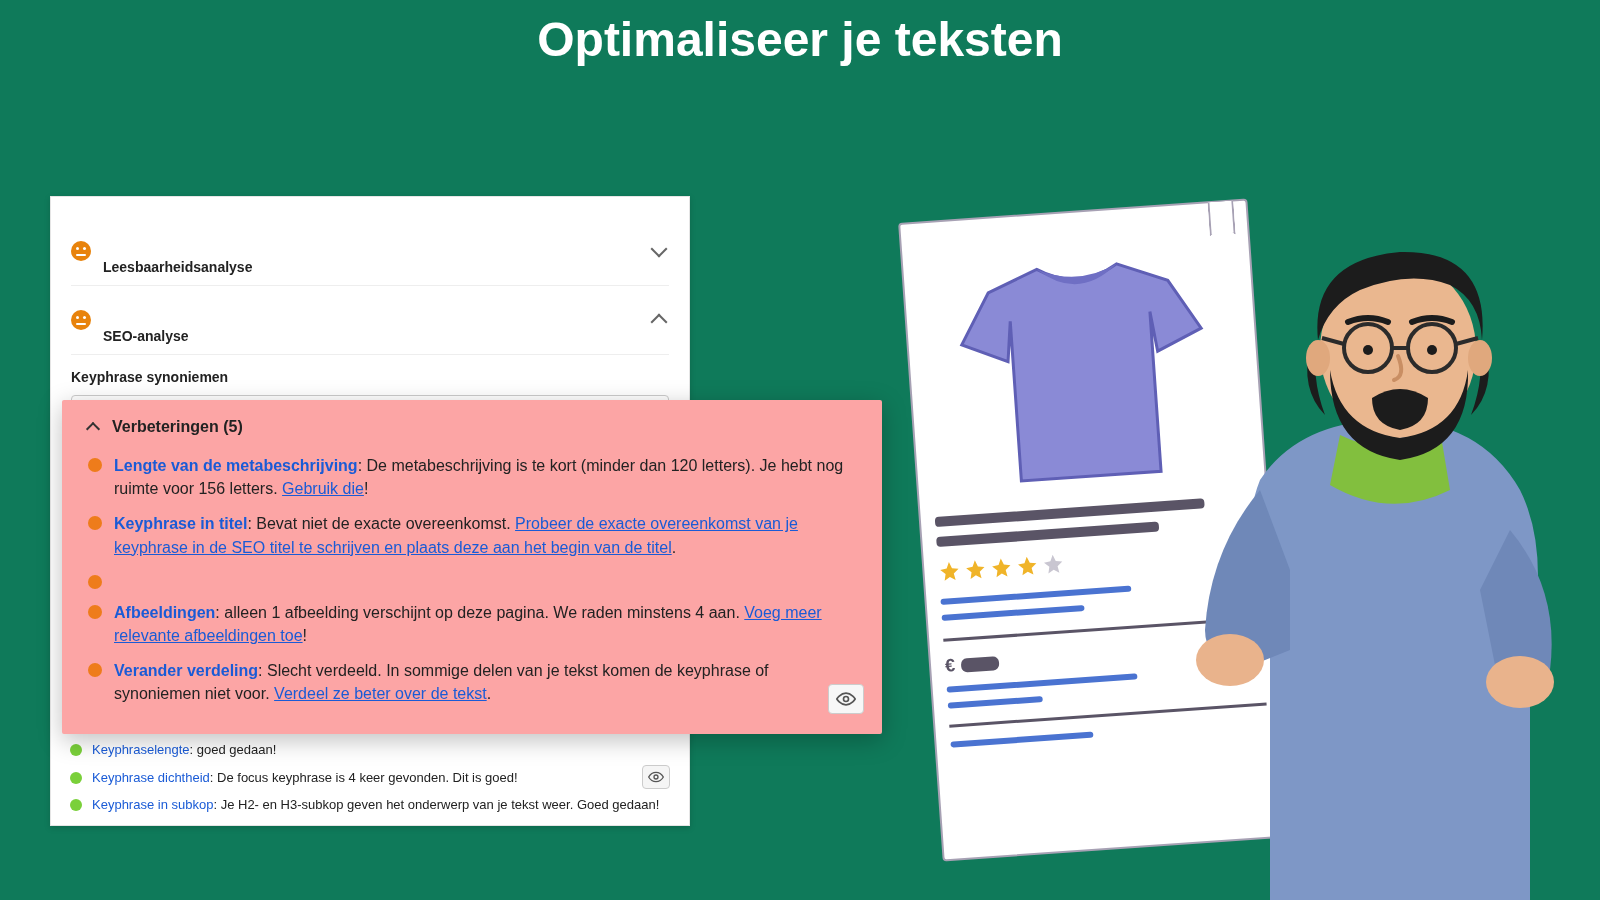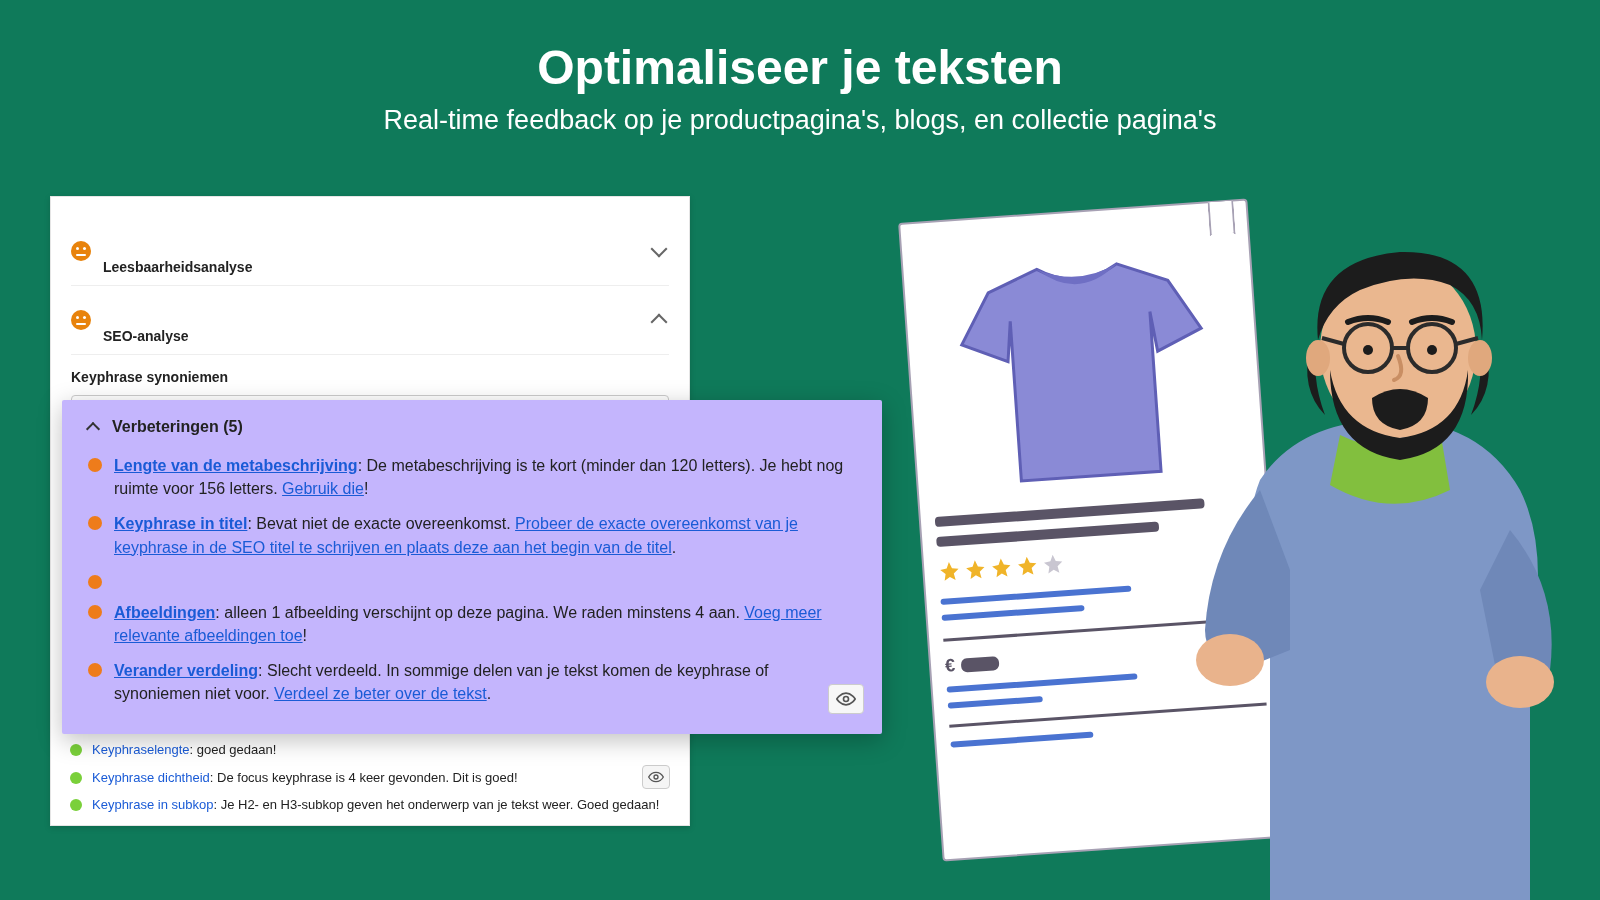--- a/index.html
+++ b/index.html
@@ -4,21 +4,21 @@
 <style>
   * { box-sizing: border-box; margin: 0; padding: 0; }
   body {
     width: 1600px;
     height: 900px;
     background: #0f7a5a;
     font-family: -apple-system, "Segoe UI", Arial, sans-serif;
     position: relative;
     overflow: hidden;
   }
-  .hero { text-align: center; color: #fff; padding-top: 40px; }
+  .hero { text-align: center; color: #fff; padding-top: 12px; }
   .hero h1 { font-size: 48px; font-weight: 700; }
   .hero p { font-size: 27px; font-weight: 400; margin-top: 10px; }
 
   .panel-back {
     position: absolute;
     left: 50px; top: 196px;
     width: 640px;
     height: 630px;
     background: #fff;
     box-shadow: 0 2px 6px rgba(0,0,0,.15);
@@ -72,32 +72,32 @@
     width: 28px; height: 24px; border: 1px solid #ccc; border-radius: 4px;
     display: flex; align-items: center; justify-content: center;
     background: #f5f5f5;
   }
   .eye-btn-sm svg { width: 16px; height: 16px; }
 
   .panel-front {
     position: absolute;
     left: 62px; top: 400px;
     width: 820px;
-    background: #c4b5fd;
+    background: #fca5a5;
     box-shadow: 0 6px 24px rgba(0,0,0,.25);
     border-radius: 2px;
     padding: 18px 26px 22px 26px;
     font-size: 16px;
     color: #222;
   }
   .panel-front .hdr { display: flex; align-items: center; gap: 14px; font-weight: 600; padding-bottom: 12px; }
   .front-chev { width: 10px; height: 10px; border-right: 2px solid #333; border-bottom: 2px solid #333; transform: rotate(-135deg); margin-top:4px;}
   .imp-item { display: flex; align-items: flex-start; gap: 12px; padding: 6px 0; line-height: 1.45; }
   .dot-o { width: 14px; height: 14px; border-radius: 50%; background: #ee7c1b; flex: none; margin-top: 4px; }
-  .imp-item .lnk { color: #1a5bd6; text-decoration: underline; font-weight: 600; }
+  .imp-item .lnk { color: #1a5bd6; font-weight: 600; }
   .imp-item .act { color: #1a5bd6; text-decoration: underline; }
   .eye-box {
     position: absolute; right: 18px; bottom: 20px;
     width: 36px; height: 30px; border: 1px solid #ccc; border-radius: 4px;
     display: flex; align-items: center; justify-content: center; background: #f7f7f7;
   }
   .eye-box svg { width: 20px; height: 20px; }
 
   
   .illus { position: absolute; right: 40px; bottom: 0; width: 640px; height: 730px; }
@@ -134,21 +134,20 @@
   .price-blob { width: 38px; height: 14px; background: #5a5466; border-radius: 6px; }
 
   .man { position: absolute; right: -10px; bottom: -10px; width: 420px; height: 680px; }
   .man svg { width: 100%; height: 100%; }
 </style>
 </head>
 <body>
 
 <div class="hero">
   <h1>Optimaliseer je teksten</h1>
-  <p>Real-time feedback op je productpagina's, blogs, en collectie pagina's</p>
 </div>
 
 <div class="panel-back">
   <div class="accordion-row">
     <span class="status-face"></span>
     <span class="accordion-label">Leesbaarheidsanalyse</span>
     <span class="chev"></span>
   </div>
   <div class="accordion-row">
     <span class="status-face"></span>

